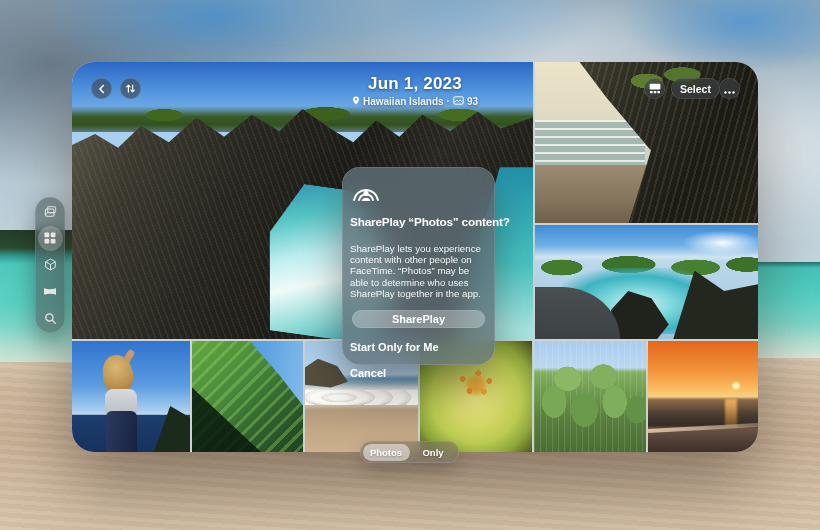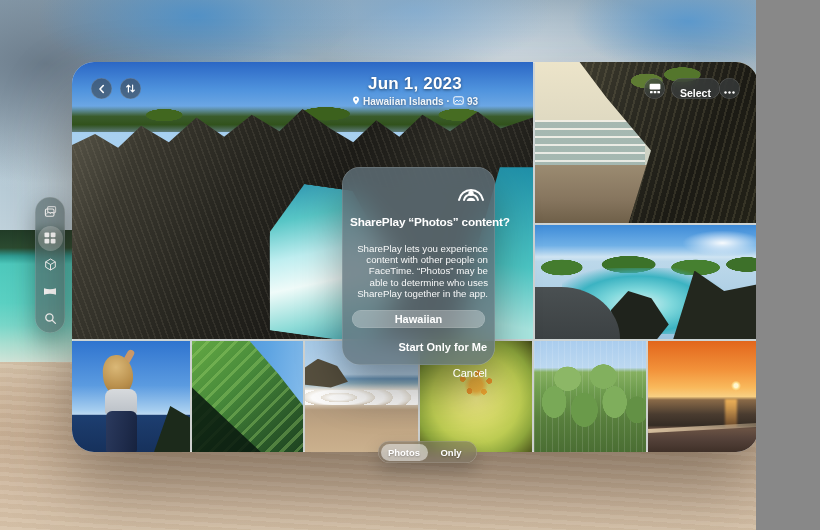--- a/index.html
+++ b/index.html
@@ -1,16 +1,16 @@
 <!DOCTYPE html>
 <html><head>
 <meta charset="utf-8">
 <style>
   html,body{margin:0;padding:0;background:#888;}
-  .scene{position:relative;width:756px;height:530px;overflow:hidden;
+  .scene{position:relative;width:820px;height:530px;overflow:hidden;
          font-family:"Liberation Sans","DejaVu Sans",sans-serif;-webkit-font-smoothing:antialiased;}
   .scene *{box-sizing:border-box;}
 
   
   .bg-sky{position:absolute;inset:0;
     background:
       radial-gradient(ellipse 30% 18% at 26% 3%, rgba(72,142,201,.85), rgba(72,142,201,0) 70%),
       radial-gradient(ellipse 22% 14% at 91% 4%, rgba(78,148,208,.8), rgba(78,148,208,0) 70%),
       radial-gradient(ellipse 26% 16% at 55% 2%, rgba(120,170,215,.6), rgba(120,170,215,0) 70%),
       radial-gradient(ellipse 42% 30% at 6% 12%, rgba(104,120,135,.95), rgba(104,120,135,0) 75%),
@@ -160,37 +160,37 @@
   .header .title{font-size:17px;font-weight:bold;letter-spacing:.2px;}
   .header .sub{margin-top:2px;font-size:10px;font-weight:600;color:rgba(255,255,255,.92);
     display:flex;align-items:center;justify-content:center;gap:3px;}
   .cbtn{position:absolute;width:21px;height:21px;border-radius:50%;
     background:rgba(62,68,71,.58);backdrop-filter:blur(5px);
     box-shadow:inset 0 0 0 .5px rgba(255,255,255,.18);
     display:flex;align-items:center;justify-content:center;color:#fff;}
   .pillbtn{position:absolute;height:21px;border-radius:10.5px;padding:0 9px;
     background:rgba(62,68,71,.58);backdrop-filter:blur(5px);
     box-shadow:inset 0 0 0 .5px rgba(255,255,255,.18);
-    display:flex;align-items:flex-end;justify-content:center;color:#fff;font-size:10.5px;font-weight:600;}
+    display:flex;align-items:center;justify-content:center;color:#fff;font-size:10.5px;font-weight:600;}
 
   
   .dialog{position:absolute;left:342px;top:167px;width:153px;height:198px;border-radius:18px;
     background:rgba(96,113,121,.80);backdrop-filter:blur(14px) saturate(1.1);
     box-shadow:0 22px 44px rgba(0,0,0,.38), inset 0 0 0 .5px rgba(255,255,255,.22);
-    color:#fff;text-align:right;padding:13px 8px 0;}
+    color:#fff;text-align:left;padding:13px 8px 0;}
   .dialog .dtitle{margin-top:9px;font-size:11.8px;font-weight:bold;white-space:nowrap;letter-spacing:-.2px;}
   .dialog .dbody{margin:14px auto 0;width:138px;font-size:9.7px;line-height:11.2px;color:rgba(255,255,255,.94);}
   .dialog .dprimary{margin:11px 2px 0;height:18px;border-radius:9px;
     background:rgba(255,255,255,.30);box-shadow:inset 0 0 0 .5px rgba(255,255,255,.2);
     display:flex;align-items:center;justify-content:center;font-size:11px;font-weight:600;}
   .dialog .dsecondary{margin-top:13px;font-size:11px;font-weight:600;}
-  .dialog .dcancel{margin-top:14px;font-size:11px;font-weight:400;}
-
-  
-  .switcher{position:absolute;left:378px;top:441px;width:99px;height:22px;border-radius:11px;
+  .dialog .dcancel{margin-top:14px;font-size:11px;font-weight:700;}
+
+  
+  .switcher{position:absolute;left:360px;top:441px;width:99px;height:22px;border-radius:11px;
     background:rgba(118,110,97,.55);backdrop-filter:blur(6px);
     box-shadow:0 8px 18px rgba(0,0,0,.22), inset 0 0 0 .5px rgba(255,255,255,.22);
     display:flex;padding:2.5px;}
   .seg{flex:1;border-radius:9px;display:flex;align-items:center;justify-content:center;
     color:#fff;font-size:9.5px;font-weight:600;text-shadow:0 1px 2px rgba(0,0,0,.3);}
   .seg.sel{background:rgba(255,255,255,.50);}
 </style>
 </head>
 <body>
 
@@ -379,21 +379,21 @@
           </g>
         <g fill="#fff">
             <circle cx="16" cy="13.3" r="2.6"></circle>
             <path d="M11.6 21 A4.6 4.6 0 0 1 20.4 21 Z"></path>
           </g>
         </svg>
     </div>
     <div class="dtitle">SharePlay “Photos” content?</div>
     <div class="dbody">SharePlay lets you experience content with other people on FaceTime. “Photos” may be able to determine who uses SharePlay together in the app.</div>
     <div class="dprimary">
-      <span>Hawaiian</span>
+      <span>SharePlay</span>
     </div>
     <div class="dsecondary">Start Only for Me</div>
     <div class="dcancel">Cancel</div>
   </div>
 
   <div class="switcher">
     <div class="seg sel">Photos</div>
     <div class="seg">Only</div>
   </div>
 

